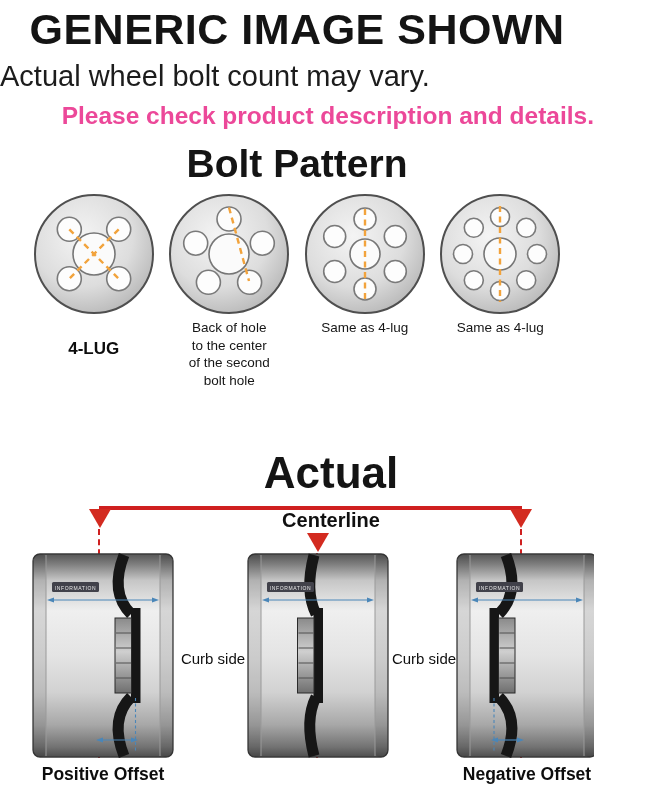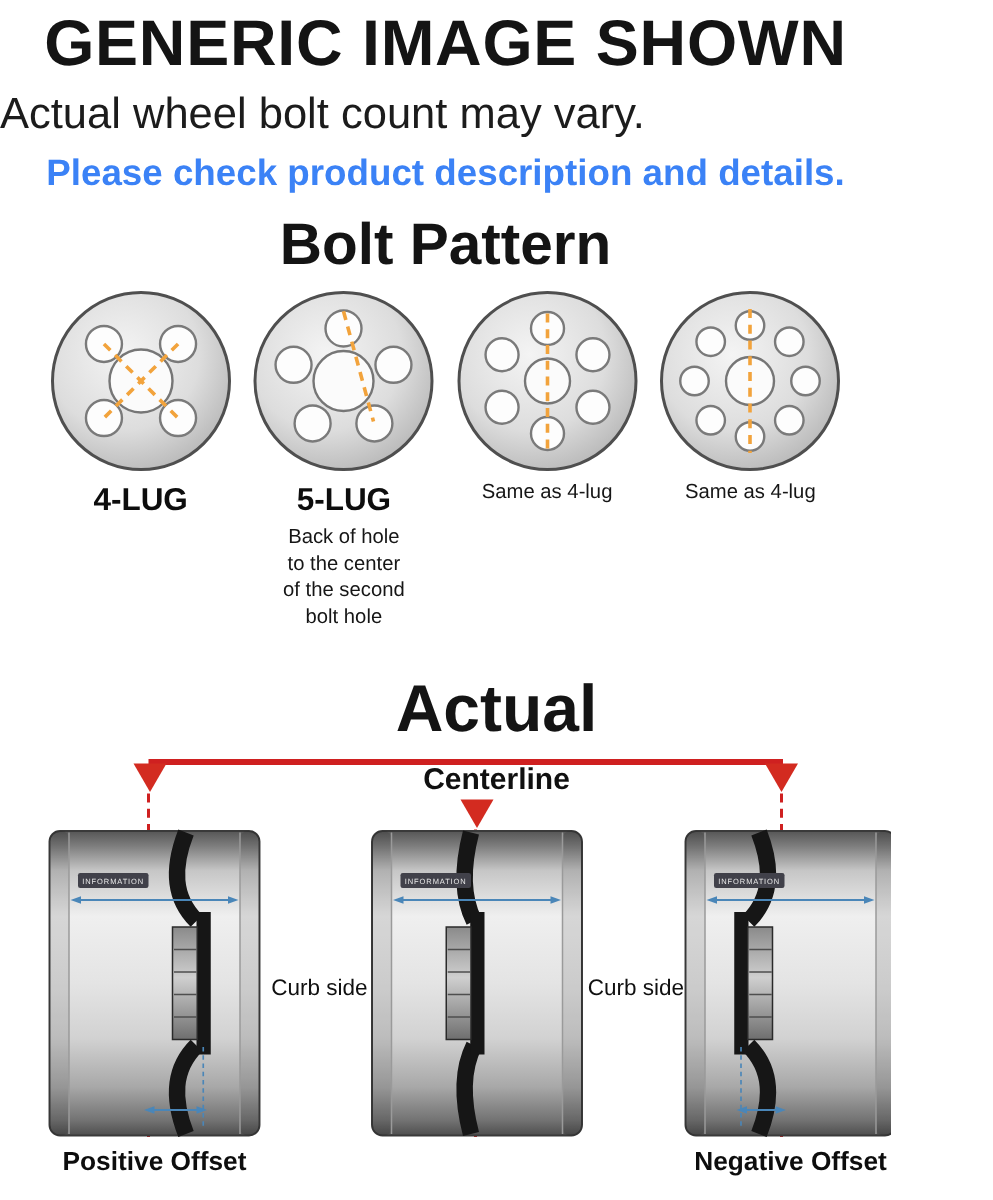--- a/index.html
+++ b/index.html
@@ -2,26 +2,26 @@
 <html><head>
 <meta charset="utf-8">
 <style>
   html,body{margin:0;padding:0;background:#fff;}
   .page{
     position:relative;width:594px;height:800px;overflow:hidden;background:#ffffff;
     font-family:"Liberation Sans",sans-serif;color:#0d0d0d;
   }
   .hdr-title{margin-top:6px;text-align:center;font-size:43px;font-weight:800;letter-spacing:.5px;line-height:1.1;color:#141414;}
   .hdr-sub{margin-top:7px;text-align:left;font-size:29px;font-weight:400;color:#1c1c1c;}
-  .hdr-note{margin-top:9px;text-align:center;font-size:24.5px;font-weight:700;color:#3b82f6;}
+  .hdr-note{margin-top:9px;text-align:right;font-size:24.5px;font-weight:700;color:#ec4899;}
   .section-heading{margin-top:12px;text-align:center;font-size:39px;font-weight:800;color:#141414;}
   .lug-row{margin-top:6px;display:flex;justify-content:space-between;padding:0 26px;}
   .lug-col{width:146px;text-align:center;}
   .lug-svg{width:124px;height:124px;display:block;margin:0 auto;}
-  .lug-label{margin-top:6px;font-size:21px;font-weight:700;color:#0d0d0d;}
+  .lug-label{margin-top:23px;font-size:17px;font-weight:700;color:#0d0d0d;}
   .lug-desc{margin-top:3px;font-size:13.5px;line-height:1.3;color:#161616;white-space:pre-line;}
   .offset-heading{position:absolute;top:448px;left:0;width:662px;text-align:center;font-size:44px;font-weight:800;color:#141414;}
   .centerline-label{position:absolute;top:509px;left:0;width:662px;text-align:center;font-size:20px;font-weight:600;color:#101010;}
   .red-bar{position:absolute;top:506px;left:99px;width:423px;height:3.5px;background:#cf2020;}
   .tri{position:absolute;width:0;height:0;border-left:11px solid transparent;border-right:11px solid transparent;border-top:19px solid #d32b20;}
   .t1{left:89px;top:509px;} .t2{left:307px;top:533px;} .t3{left:510px;top:509px;}
   .vdash{position:absolute;width:0;border-left:2.5px dashed #cf2020;}
   .v1{left:98px;top:529px;height:229px;} .v2{left:316px;top:553px;height:205px;} .v3{left:520px;top:529px;height:229px;}
   .xw{position:absolute;width:150px;height:215px;}
   .xw1{left:28px;top:548px;} .xw2{left:243px;top:548px;} .xw3{left:452px;top:548px;}
@@ -89,21 +89,20 @@
       <svg class="lug-svg" viewBox="0 0 124 124">
         <circle cx="62" cy="62" r="59" fill="url(#lugFace)" stroke="#4f4f4f" stroke-width="2"></circle>
         <circle cx="62" cy="62" r="20" fill="#fbfbfb" stroke="#767676" stroke-width="1.6"></circle>
         <circle cx="62" cy="27" r="12" fill="#fdfdfd" stroke="#7a7a7a" stroke-width="1.6"></circle>
         <circle cx="95.3" cy="51.2" r="12" fill="#fdfdfd" stroke="#7a7a7a" stroke-width="1.6"></circle>
         <circle cx="82.6" cy="90.3" r="12" fill="#fdfdfd" stroke="#7a7a7a" stroke-width="1.6"></circle>
         <circle cx="41.4" cy="90.3" r="12" fill="#fdfdfd" stroke="#7a7a7a" stroke-width="1.6"></circle>
         <circle cx="28.7" cy="51.2" r="12" fill="#fdfdfd" stroke="#7a7a7a" stroke-width="1.6"></circle>
         <line x1="62" y1="15.5" x2="82" y2="89" stroke="#f2a33c" stroke-width="2.4" stroke-dasharray="6 4.5"></line>
       </svg>
-      <div class="lug-label">5-LUG</div>
       <div class="lug-desc">Back of hole
 to the center
 of the second
 bolt hole</div>
     </div>
 
     <div class="lug-col">
       <svg class="lug-svg" viewBox="0 0 124 124">
         <circle cx="62" cy="62" r="59" fill="url(#lugFace)" stroke="#4f4f4f" stroke-width="2"></circle>
         <circle cx="62" cy="62" r="15" fill="#fbfbfb" stroke="#767676" stroke-width="1.6"></circle>

